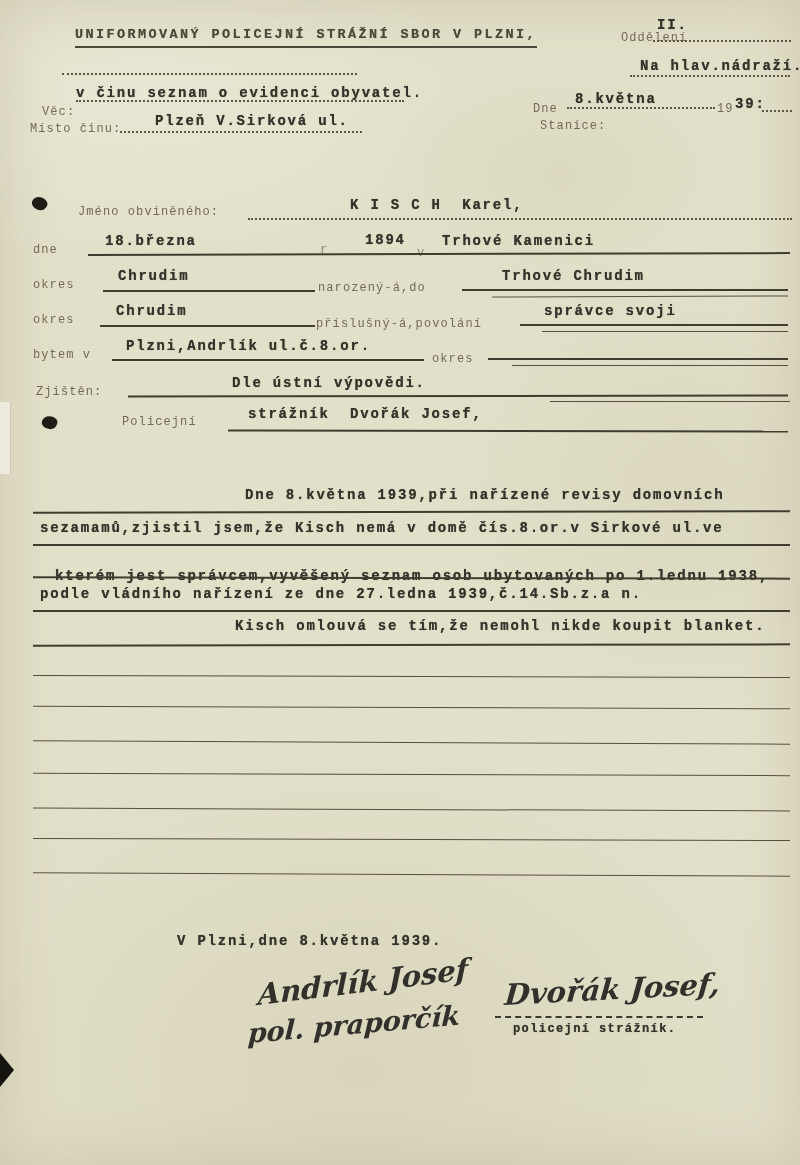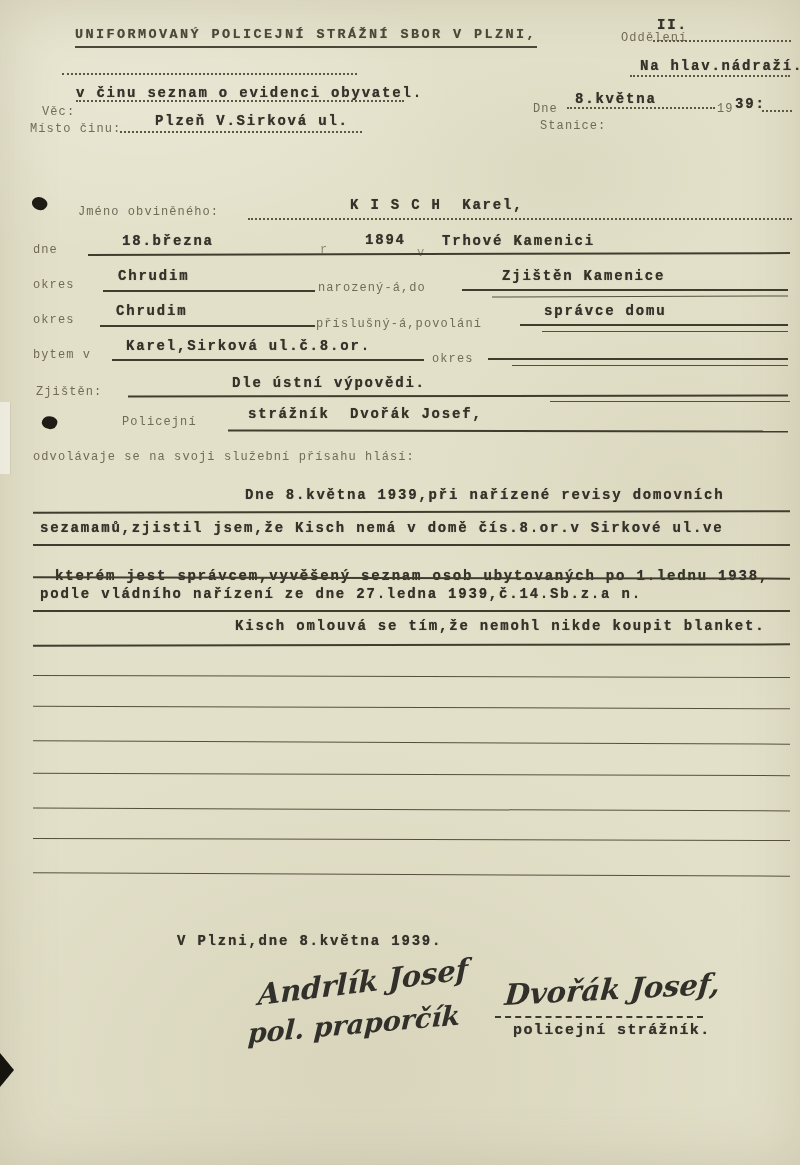--- a/index.html
+++ b/index.html
@@ -18,21 +18,21 @@
       radial-gradient(ellipse 300px 200px at 70% 15%, rgba(120,112,70,0.06), transparent 60%),
       #e3e0c9;
     box-shadow: inset 0 0 60px rgba(110,100,60,0.18);
     padding-left: 34px;
   }
   .abs { position:absolute; white-space:pre; }
   .typed {
     font-weight:bold; font-size:14px; letter-spacing:1.8px; color:#34322a;
     text-shadow:0 0 0.7px rgba(45,42,32,0.75);
   }
-  .typed.sm { font-size:15px; letter-spacing:1.4px; }
+  .typed.sm { font-size:12px; letter-spacing:1.4px; }
   .preprint { font-size:12px; letter-spacing:1.1px; color:#716b56; }
   .title {
     font-weight:bold; font-size:13.5px; letter-spacing:2.4px; color:#4c4839;
     border-bottom:2px solid #4c4839; padding-bottom:4px;
     text-shadow:0 0 0.7px rgba(70,66,50,0.6);
   }
   .dotline { height:14px; border-bottom:2px dotted #5c5742; }
   .rule { height:0; border-top:2px solid #403d2f; }
   .rule.thin { border-top-width:1px; border-top-color:#55503d; }
   .sig {
@@ -84,60 +84,59 @@
   <div class="abs blot" style="left:32px; top:197px; width:15px; height:13px; transform:rotate(38deg);"></div>
   <div class="abs blot" style="left:42px; top:416px; width:15px; height:13px; transform:rotate(24deg);"></div>
   <div class="abs tape" style="left:0; top:402px; width:11px; height:72px;"></div>
   <div class="abs tear" style="left:0; top:1053px;"></div>
 
   <div class="abs preprint" style="left:78px; top:205px;text-align:right;">Jméno obviněného:</div>
   <div class="abs typed" style="left:350px; top:197px;">K I S C H  Karel,</div>
   <div class="abs dotline" style="left:248px; top:206px; width:544px;"></div>
 
   <div class="abs preprint" style="left:33px; top:243px;">dne</div>
-  <div class="abs typed" style="left:122px; top:233px;">18.března</div>
+  <div class="abs typed" style="left:105px; top:233px;">18.března</div>
   <div class="abs preprint" style="left:320px; top:243px; opacity:0.75;">r</div>
   <div class="abs typed" style="left:345px; top:232px;margin-left:20px;">1894</div>
   <div class="abs preprint" style="left:417px; top:246px; opacity:0.75;">v</div>
   <div class="abs typed" style="left:442px; top:233px;">Trhové Kamenici</div>
   <div class="abs rule" style="left:88px; top:253px; width:702px; transform:rotate(-0.15deg);"></div>
 
   <div class="abs preprint" style="left:33px; top:278px;">okres</div>
   <div class="abs typed" style="left:118px; top:268px;">Chrudim</div>
   <div class="abs rule" style="left:103px; top:290px; width:212px;"></div>
   <div class="abs preprint" style="left:318px; top:281px;">narozený-á,do</div>
-  <div class="abs typed" style="left:502px; top:268px;">Zjištěn Kamenice</div>
+  <div class="abs typed" style="left:502px; top:268px;">Trhové Chrudim</div>
   <div class="abs rule" style="left:462px; top:289px; width:326px;"></div>
   <div class="abs rule thin" style="left:492px; top:296px; width:296px; transform:rotate(-0.2deg);"></div>
 
   <div class="abs preprint" style="left:33px; top:313px;">okres</div>
   <div class="abs typed" style="left:116px; top:303px;">Chrudim</div>
   <div class="abs rule" style="left:100px; top:325px; width:215px;"></div>
   <div class="abs preprint" style="left:316px; top:317px;font-family:Liberation Mono, monospace;">příslušný-á,povolání</div>
-  <div class="abs typed" style="left:544px; top:303px;">správce domu</div>
+  <div class="abs typed" style="left:544px; top:303px;">správce svoji</div>
   <div class="abs rule" style="left:520px; top:324px; width:268px;"></div>
   <div class="abs rule thin" style="left:542px; top:331px; width:246px;"></div>
 
   <div class="abs preprint" style="left:33px; top:348px;">bytem v</div>
-  <div class="abs typed" style="left:126px; top:338px;">Karel,Sirková ul.č.8.or.</div>
+  <div class="abs typed" style="left:126px; top:338px;">Plzni,Andrlík ul.č.8.or.</div>
   <div class="abs rule" style="left:112px; top:359px; width:312px;"></div>
   <div class="abs preprint" style="left:432px; top:352px;">okres</div>
   <div class="abs rule" style="left:488px; top:358px; width:300px;"></div>
   <div class="abs rule thin" style="left:512px; top:365px; width:276px;"></div>
 
   <div class="abs preprint" style="left:36px; top:385px;">Zjištěn:</div>
   <div class="abs typed" style="left:232px; top:375px;">Dle ústní výpovědi.</div>
   <div class="abs rule" style="left:128px; top:395px; width:660px; transform:rotate(-0.1deg);"></div>
   <div class="abs rule thin" style="left:550px; top:401px; width:240px;"></div>
 
   <div class="abs preprint" style="left:122px; top:415px;">Policejní</div>
   <div class="abs typed" style="left:248px; top:406px;">strážník  Dvořák Josef,</div>
   <div class="abs rule" style="left:228px; top:430px; width:560px; transform:rotate(0.12deg);"></div>
 
-  <div class="abs preprint" style="left:33px; top:450px;">odvolávaje se na svoji služební přísahu hlásí:</div>
 
   <div class="abs typed" style="left:245px; top:487px;">Dne 8.května 1939,při nařízené revisy domovních</div>
   <div class="abs rule" style="left:33px; top:511px; width:757px; transform:rotate(-0.12deg);"></div>
 
   <div class="abs typed" style="left:40px; top:520px;">sezamamů,zjistil jsem,že Kisch nemá v domě čís.8.or.v Sirkové ul.ve</div>
   <div class="abs rule" style="left:33px; top:544px; width:757px;"></div>
 
   <div class="abs typed" style="left:55px; top:568px;">kterém jest správcem,vyvěšený seznam osob ubytovaných po 1.lednu 1938,</div>
   <div class="abs rule" style="left:33px; top:577px; width:757px; transform:rotate(0.1deg);"></div>
 

